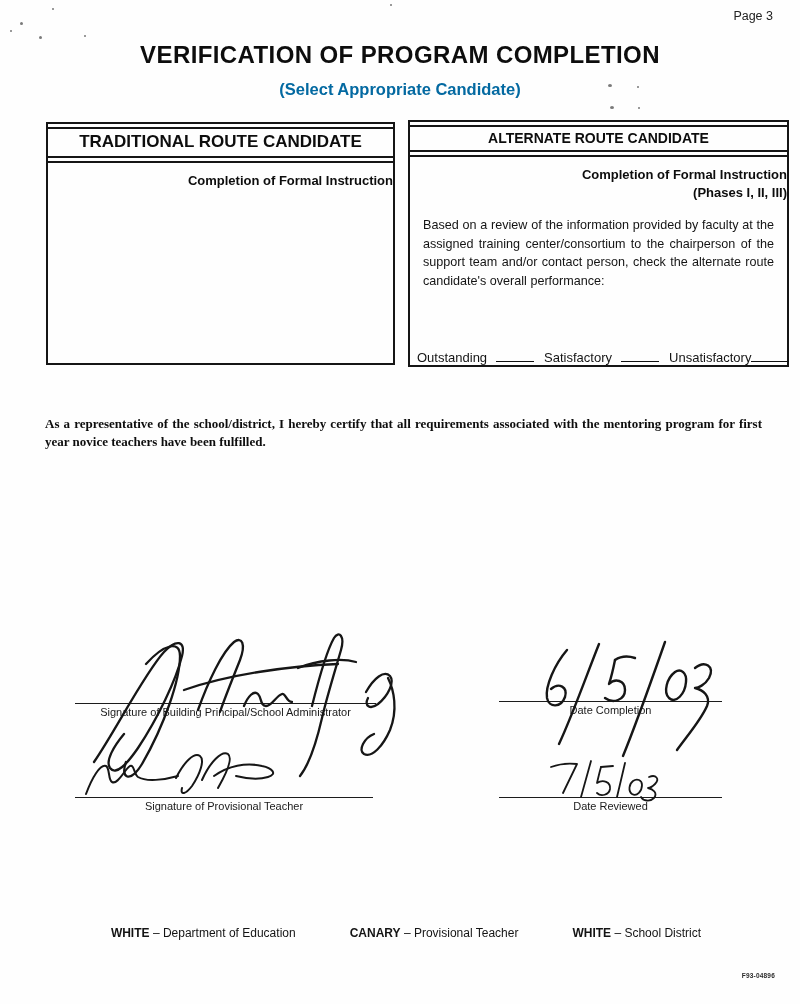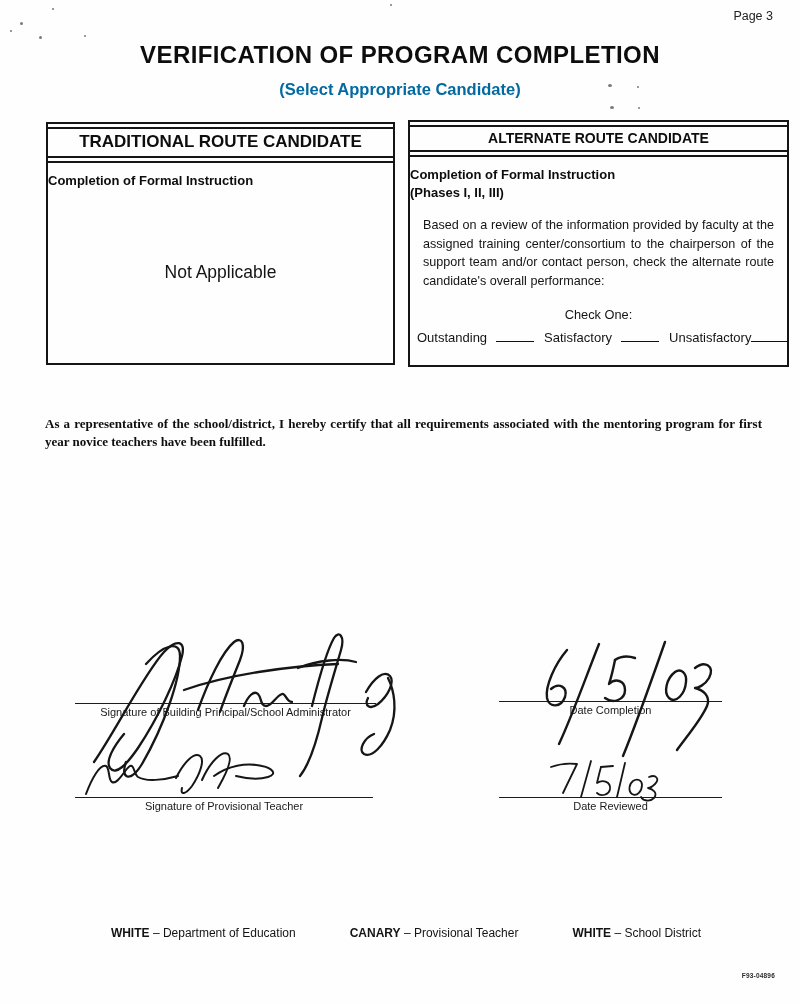--- a/index.html
+++ b/index.html
@@ -33,33 +33,33 @@
     margin: 3px 0 0 0;
     border-top: 2px solid #151515; border-bottom: 2px solid #151515;
     text-align: center; font-weight: bold; padding: 3px 0 4px 0;
     color: #0d0d0d;
   }
   .cbox-traditional .cbox-title { font-size: 17px; }
   .cbox-alternate  .cbox-title { font-size: 14px; }
   .cbox-title-rule2 { border-top: 2px solid #151515; margin-top: 3px; }
 
   .cbox-subhead {
-    text-align: left; font-weight: bold; font-size: 13px;
+    text-align: right; font-weight: bold; font-size: 13px;
     margin-top: 9px; line-height: 1.35; color: #0d0d0d;
   }
   .not-applicable {
     text-align: center; font-size: 17.5px; margin-top: 72px; color: #141414;
   }
   .cbox-paragraph {
     font-size: 12.6px; line-height: 1.47; text-align: justify;
     margin: 15px 13px 0 13px; color: #141414;
   }
   .check-one { text-align: center; font-size: 12.8px; margin-top: 17px; color: #141414; }
   .ratings {
-    position: absolute; left: 0; right: 0; bottom: 20px;
+    position: absolute; left: 0; right: 0; bottom: 0;
     padding: 0 7px; font-size: 13px; white-space: nowrap; color: #141414;
   }
   .blank {
     display: inline-block; width: 38px; height: 3px;
     border-bottom: 1.4px solid #111; margin: 0 10px 0 9px;
   }
   .blank.tight { margin-left: 0; margin-right: 0; }
 
   .certification {
     position: absolute; left: 45px; top: 415px; width: 717px;
@@ -111,32 +111,30 @@
 <div class="page">
 
   <div class="page-number">Page 3</div>
   <div class="doc-title">VERIFICATION OF PROGRAM COMPLETION</div>
   <div class="doc-subtitle">(Select Appropriate Candidate)</div>
 
   <div class="cbox cbox-traditional">
     <div class="cbox-title">TRADITIONAL ROUTE CANDIDATE</div>
     <div class="cbox-title-rule2"></div>
     <div class="cbox-subhead">Completion of Formal Instruction</div>
-    <div class="not-applicable">Not Applicable</div>
   </div>
 
   <div class="cbox cbox-alternate">
     <div class="cbox-title">ALTERNATE ROUTE CANDIDATE</div>
     <div class="cbox-title-rule2"></div>
     <div class="cbox-subhead">
       <span>Completion of Formal Instruction</span><br>
       <span>(Phases I, II, III)</span>
     </div>
     <div class="cbox-paragraph">Based on a review of the information provided by faculty at the assigned training center/consortium to the chairperson of the support team and/or contact person, check the alternate route candidate's overall performance:</div>
-    <div class="check-one">Check One:</div>
     <div class="ratings">
       <span>Outstanding</span><span class="blank"></span><span>Satisfactory</span><span class="blank"></span><span>Unsatisfactory</span><span class="blank tight"></span>
     </div>
   </div>
 
   <p class="certification">As a representative of the school/district, I hereby certify that all requirements associated with the mentoring program for first year novice teachers have been fulfilled.</p>
 
   <div class="rule rule-sig1"></div>
   <div class="rule-label lbl-sig1">Signature of Building Principal/School Administrator</div>
 

